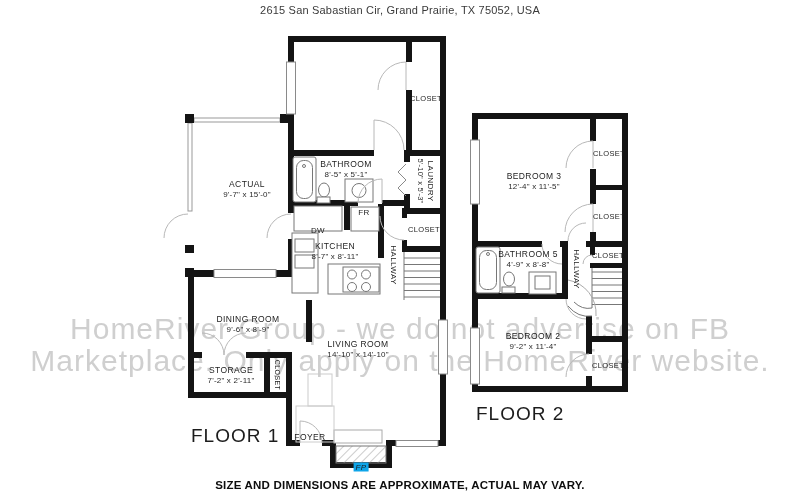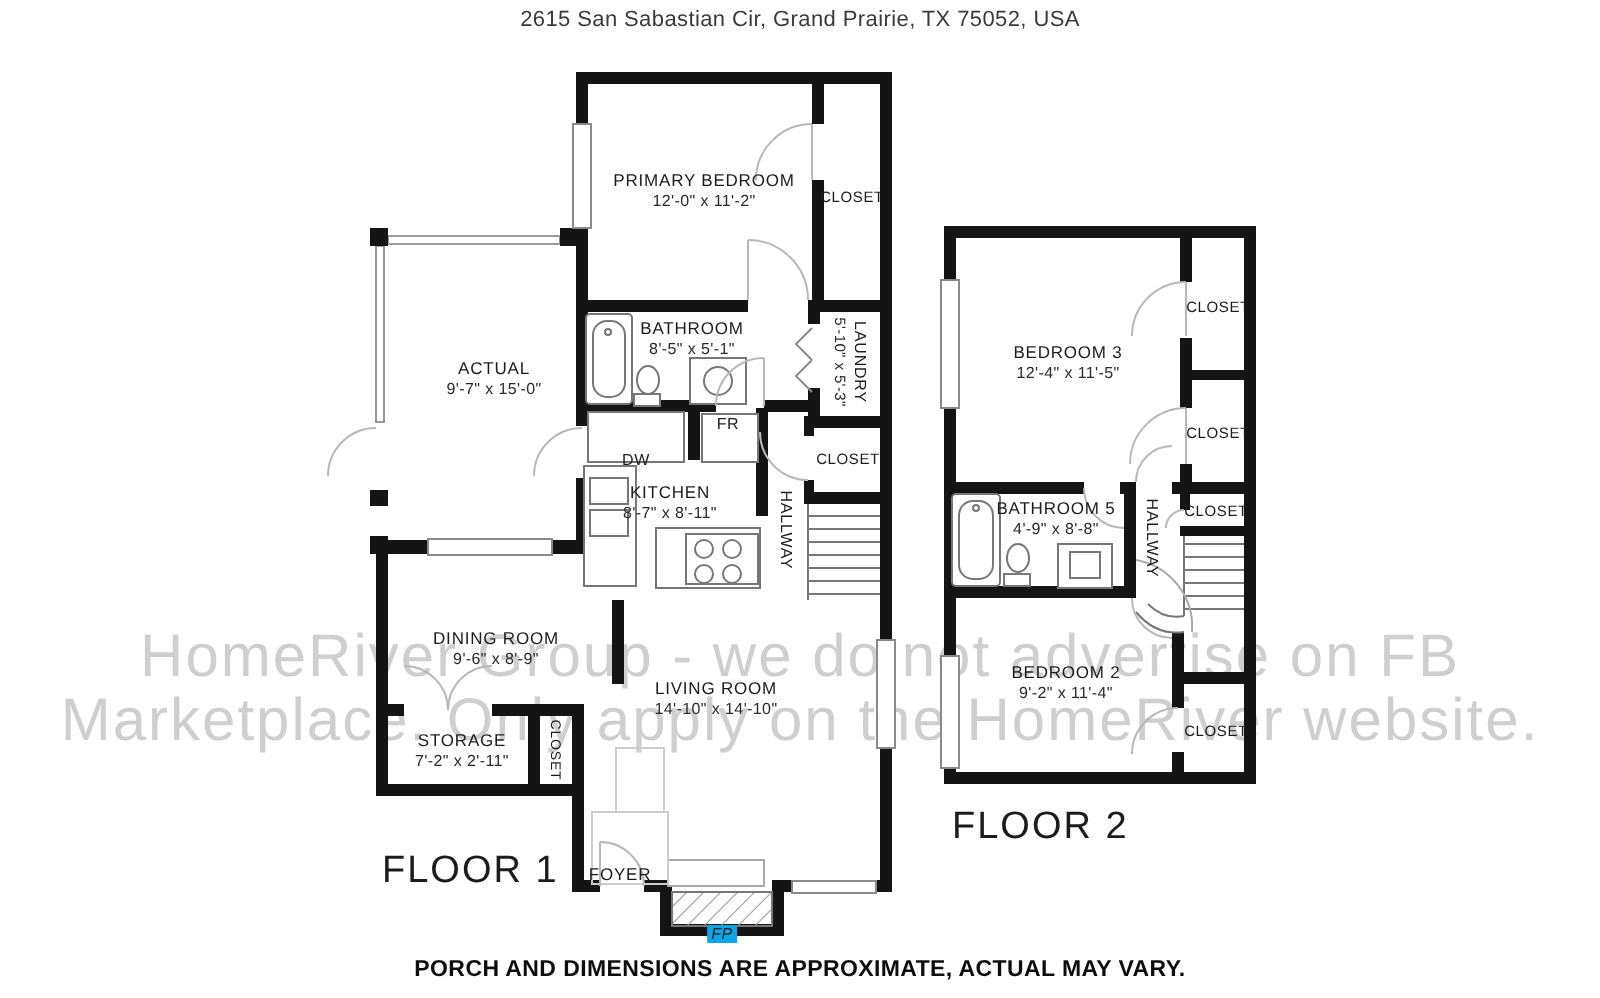--- a/index.html
+++ b/index.html
@@ -214,24 +214,20 @@
       <path d="M 593 204 A 28 28 0 0 0 565 232"></path>
         <line x1="593" y1="204" x2="593" y2="232"></line>
       <path d="M 542 244 A 20 20 0 0 0 562 264"></path>
       <path d="M 568 241 A 18 18 0 0 1 586 223"></path>
       <path d="M 566 299 A 20 20 0 0 0 586 319"></path>
       <path d="M 592 255 A 9 9 0 0 0 583 264"></path>
       <path d="M 589 354 A 23 23 0 0 0 566 377"></path>
     </g>
   </svg>
 
-  <div class="lbl" style="left:352px;top:85px">
-    <div class="nm">PRIMARY BEDROOM</div>
-    <div class="dm">12'-0" x 11'-2"</div>
-  </div>
   <div class="lbl sm" style="left:426px;top:94px">
     <div class="nm">CLOSET</div>
   </div>
   <div class="lbl" style="left:346px;top:159px">
     <div class="nm">BATHROOM</div>
     <div class="dm">8'-5" x 5'-1"</div>
   </div>
   <div class="lbl vert" style="left:425px;top:181px">
     <div class="nm">LAUNDRY</div>
     <div class="dm">5'-10" x 5'-3"</div>
@@ -295,14 +291,14 @@
   </div>
   <div class="lbl" style="left:533px;top:331px">
     <div class="nm">BEDROOM 2</div>
     <div class="dm">9'-2" x 11'-4"</div>
   </div>
   <div class="lbl sm" style="left:608px;top:361px">
     <div class="nm">CLOSET</div>
   </div>
   <div class="floor-tag" style="left:476px;top:403px">FLOOR 2</div>
 
-  <div class="disc">PORCH AND DIMENSIONS ARE APPROXIMATE, ACTUAL MAY VARY.</div>
+  <div class="disc">SIZE AND DIMENSIONS ARE APPROXIMATE, ACTUAL MAY VARY.</div>
 </div>
 
 </body></html>

